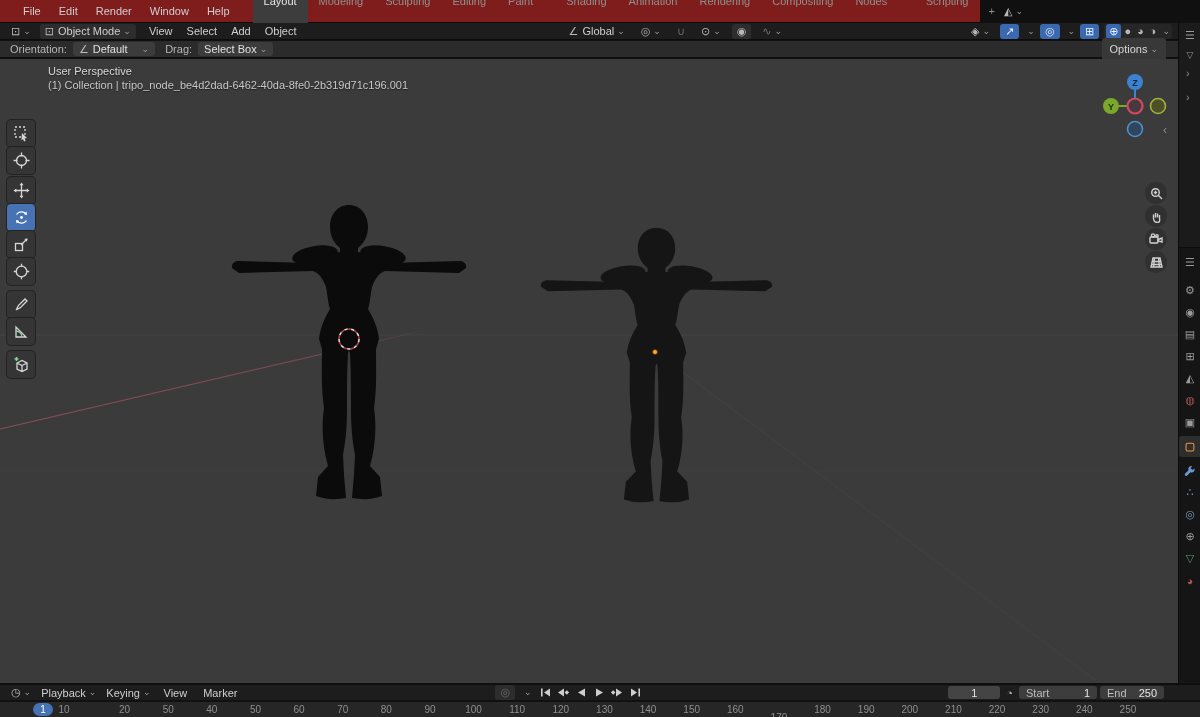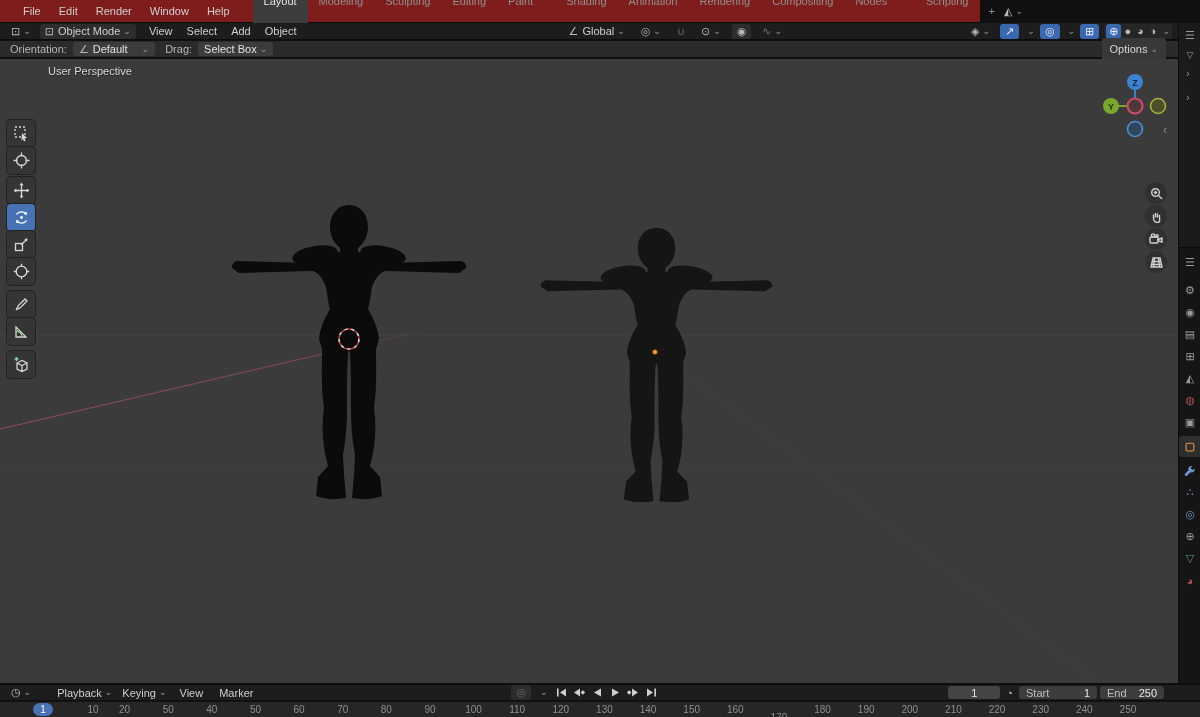--- a/index.html
+++ b/index.html
@@ -259,20 +259,21 @@
 
     <g>
       <circle cx="349" cy="280" r="10" fill="none" stroke="#dcdcdc" stroke-width="1.6" stroke-dasharray="3.5 3.5"></circle>
       <circle cx="349" cy="280" r="10" fill="none" stroke="#c23b3b" stroke-width="1.6" stroke-dasharray="3.5 3.5" stroke-dashoffset="3.5"></circle>
     </g>
 
     <circle cx="655" cy="293" r="2.5" fill="#ffa726" stroke="#4a3000" stroke-width="0.8"></circle>
   </svg>
 
   <div class="vp-text" style="left:48px; top:6px;">User Perspective</div>
+  <div class="vp-text" style="left:48px; top:20px; color:#c8c8c8;">(1) Collection | tripo_node_be4d2dad-6462-40da-8fe0-2b319d71c196.001</div>
 
   <div class="tool-btn" style="top:61px">
     <svg width="17" height="17" viewBox="0 0 17 17">
         <rect x="2" y="2" width="10" height="10" stroke-dasharray="2 2"></rect>
         <path d="M9,8 L14,13 L11.6,13.4 L12.6,15.8 L11,16.4 L10,14 L8.4,15.6 Z" fill="#d6d6d6" stroke="none"></path>
       </svg>
   </div>
   <div class="tool-btn" style="top:88px">
     <svg width="17" height="17" viewBox="0 0 17 17">
         <circle cx="8.5" cy="8.5" r="5"></circle>
@@ -417,21 +418,21 @@
         <span>◕</span>
       </div>
   </div>
 </div>
 
 <div id="timeline-header">
   <div class="hdr-btn" style="margin-left:6px">
     <span class="tglyph">◷</span>
     <span class="chev">⌄</span>
   </div>
-  <div class="hdr-btn" style="margin-left:16px">
+  <div class="hdr-btn" style="margin-left:0">
     <span>Playback</span>
     <span class="chev">⌄</span>
   </div>
   <div class="hdr-btn">
     <span>Keying</span>
     <span class="chev">⌄</span>
   </div>
   <div class="tl-menu">View</div>
   <div class="tl-menu">Marker</div>
 
@@ -490,21 +491,21 @@
     <div class="tl-field" style="width:64px; justify-content:space-between">
       <span style="color:#bdbdbd">End</span>
       <span>250</span>
     </div>
   </div>
 </div>
 
 <div id="ruler">
   <div>
 
-  <span class="tick" style="left: 93px;">10</span>
+  <span class="tick" style="left: 64px;">10</span>
       <span class="tick" style="left: 124.59px;">20</span>
       <span class="tick" style="left: 168.215px;">50</span>
       <span class="tick" style="left: 211.84px;">40</span>
       <span class="tick" style="left: 255.465px;">50</span>
       <span class="tick" style="left: 299.09px;">60</span>
       <span class="tick" style="left: 342.715px;">70</span>
       <span class="tick" style="left: 386.34px;">80</span>
       <span class="tick" style="left: 429.965px;">90</span>
       <span class="tick" style="left: 473.59px;">100</span>
       <span class="tick" style="left: 517.215px;">110</span>

